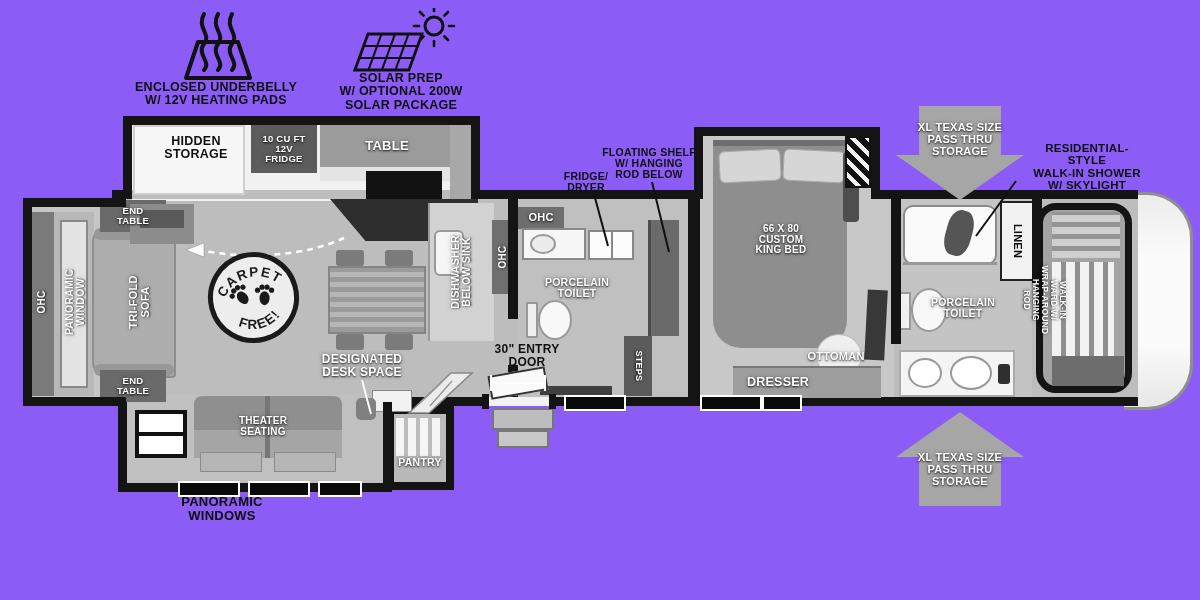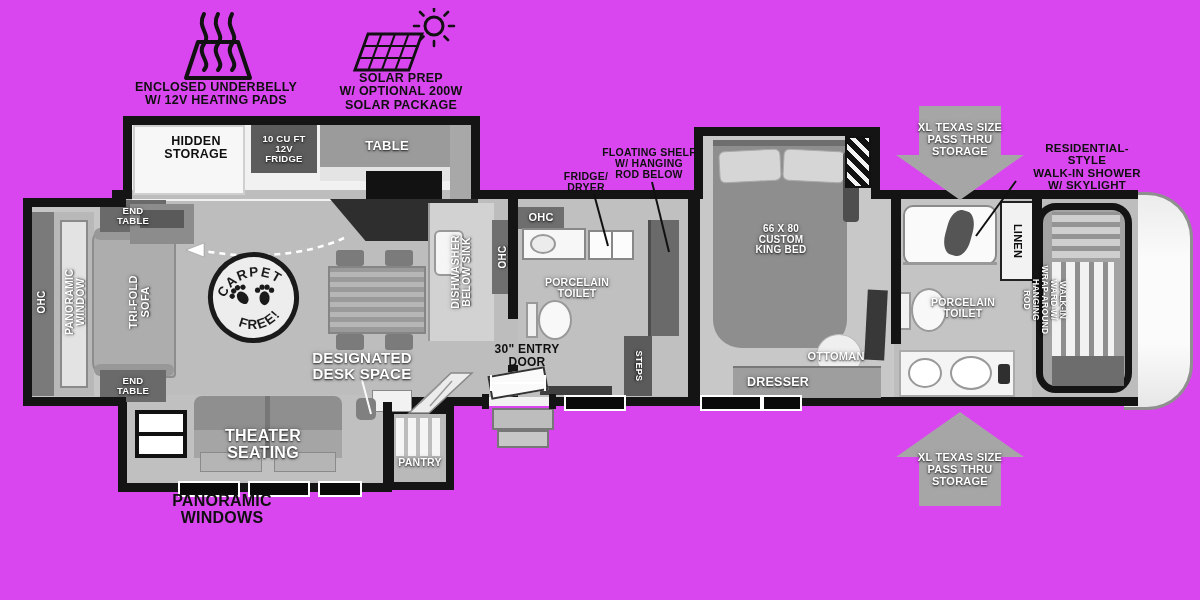--- a/index.html
+++ b/index.html
@@ -1,16 +1,16 @@
 <!DOCTYPE html>
 <html><head>
 <meta charset="utf-8">
 <style>
   html,body{margin:0;padding:0;background:#fff}
-  #stage{position:relative;width:1200px;height:600px;background:#d946ef;font-family:"Liberation Sans",sans-serif;overflow:hidden}
+  #stage{position:relative;width:1200px;height:600px;background:#8b5cf6;font-family:"Liberation Sans",sans-serif;overflow:hidden}
   .abs{position:absolute}
   .w{position:absolute;background:#141414;z-index:20}
   .fl{position:absolute;z-index:6}
   .s{position:absolute;z-index:8}
   .fu{position:absolute;z-index:12}
   .lbl{position:absolute;z-index:30;font-weight:700;text-align:center;white-space:pre-line;line-height:1.07;letter-spacing:.25px;transform:translate(-50%,-50%)}
   .lw{color:#fff;text-shadow:0 1px 2px rgba(0,0,0,.8),0 0 4px rgba(0,0,0,.35)}
   .lb{color:#0f0f0f}
   .ccw{transform:translate(-50%,-50%) rotate(-90deg)}
   .cw{transform:translate(-50%,-50%) rotate(90deg)}
@@ -138,31 +138,31 @@
   <div class="s plank" style="left:127px;top:395px;width:256px;height:89px;background:#c0c0c0"></div>
   <div class="w" style="left:118px;top:402px;width:9px;height:90px"></div>
   <div class="w" style="left:118px;top:483px;width:274px;height:9px"></div>
   <div class="w" style="left:383px;top:402px;width:9px;height:90px"></div>
   <div class="fu" style="left:135px;top:410px;width:52px;height:48px;background:linear-gradient(0deg,#fff 0 45%,#111 45% 55%,#fff 55%);border:4px solid #111;box-sizing:border-box"></div>
   <div class="fu" style="left:194px;top:396px;width:148px;height:40px;background:#8f8f8f;border-radius:8px 8px 0 0"></div>
   <div class="fu" style="left:194px;top:430px;width:148px;height:28px;background:#a5a5a5"></div>
   <div class="fu" style="left:200px;top:452px;width:60px;height:18px;background:#b5b5b5;border:1px solid #8a8a8a"></div>
   <div class="fu" style="left:274px;top:452px;width:60px;height:18px;background:#b5b5b5;border:1px solid #8a8a8a"></div>
   <div class="fu" style="left:265px;top:396px;width:5px;height:62px;background:#777"></div>
-  <div class="lbl lw" style="left:263px;top:444px;font-size:16px">THEATER
+  <div class="lbl lw" style="left:263px;top:427px;font-size:10px">THEATER
 SEATING</div>
   <div class="win" style="left:178px;top:481px;width:58px;height:12px"></div>
   <div class="win" style="left:248px;top:481px;width:58px;height:12px"></div>
   <div class="win" style="left:318px;top:481px;width:40px;height:12px"></div>
-  <div class="lbl lb" style="left:222px;top:509px;font-size:16px">PANORAMIC
+  <div class="lbl lb" style="left:222px;top:509px;font-size:13px">PANORAMIC
 WINDOWS</div>
 
   <div class="fu" style="left:372px;top:390px;width:40px;height:22px;background:#f2f2f2;border:1px solid #888;box-sizing:border-box"></div>
   <div class="fu" style="left:356px;top:398px;width:20px;height:22px;background:#808080;border-radius:5px"></div>
-  <div class="lbl lw" style="left:362px;top:366px;font-size:15px">DESIGNATED
+  <div class="lbl lw" style="left:362px;top:366px;font-size:12px">DESIGNATED
 DESK SPACE</div>
   <div class="abs" style="left:386px;top:406px;width:68px;height:84px;background:#b9b9b9;border:8px solid #141414;box-sizing:border-box;z-index:9"></div>
   <div class="fu" style="left:396px;top:418px;width:48px;height:38px;background:repeating-linear-gradient(90deg,#f5f5f5 0 8px,#bcbcbc 8px 12px)"></div>
   <div class="lbl lw" style="left:420px;top:463px;font-size:10.5px">PANTRY</div>
 
   <div class="abs" style="left:486px;top:397px;width:66px;height:9px;background:#f2f2f2;z-index:21"></div>
   <div class="w" style="left:482px;top:394px;width:7px;height:15px;z-index:22"></div>
   <div class="w" style="left:549px;top:394px;width:7px;height:15px;z-index:22"></div>
   <div class="abs" style="left:489px;top:371px;width:58px;height:24px;background:#fafafa;border:2px solid #333;box-sizing:border-box;transform:rotate(-10deg);z-index:21"></div>
   <div class="abs" style="left:492px;top:408px;width:62px;height:22px;background:#bdbdbd;border:2px solid #777;box-sizing:border-box;z-index:21"></div>

